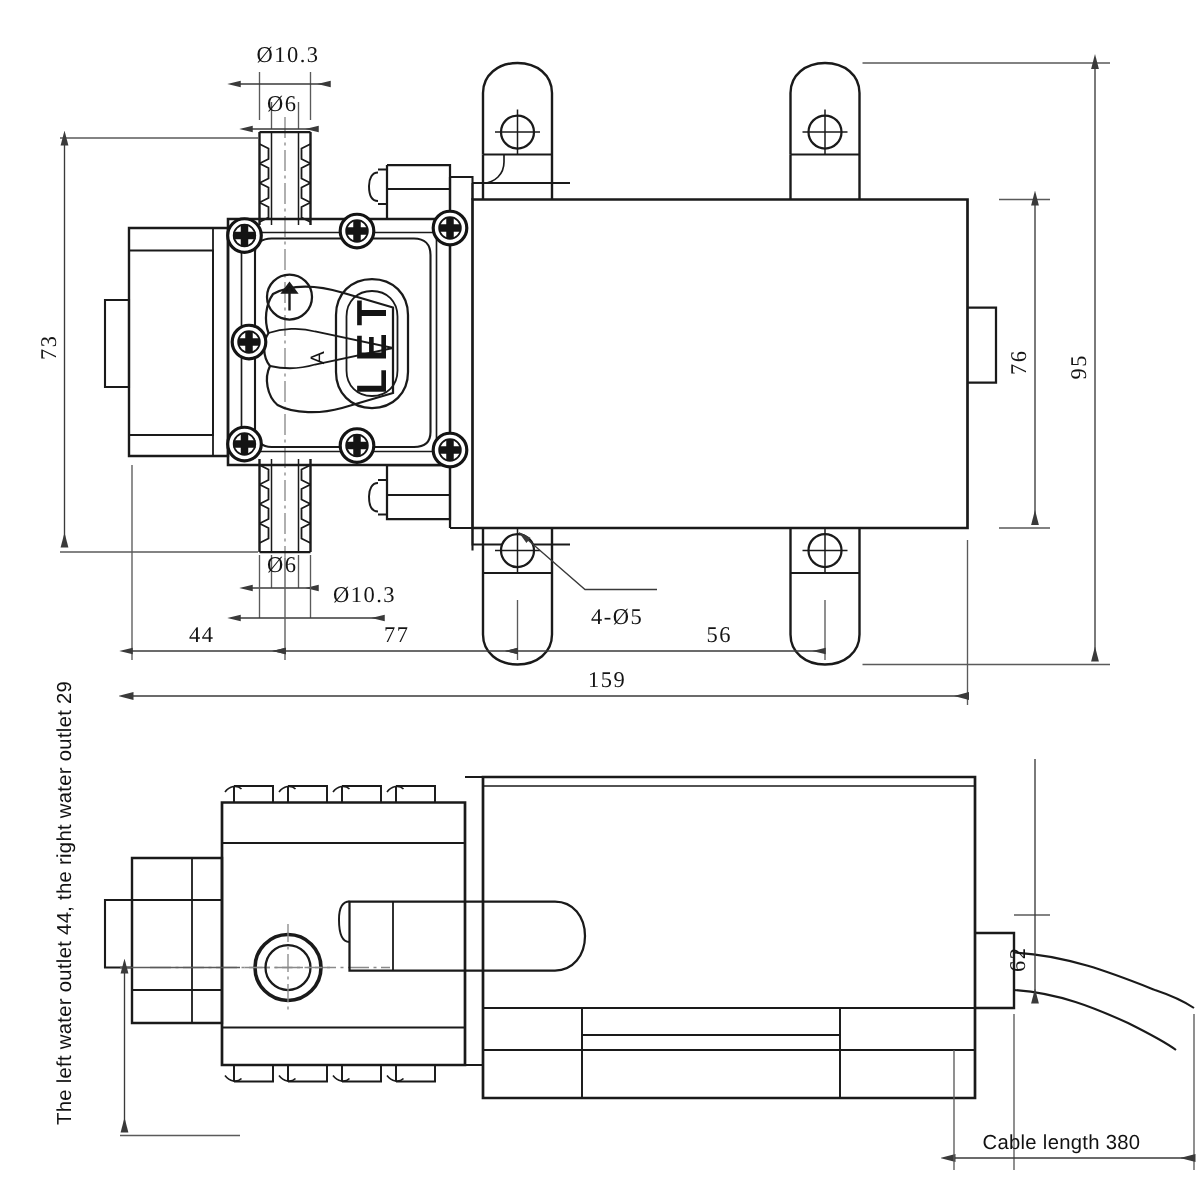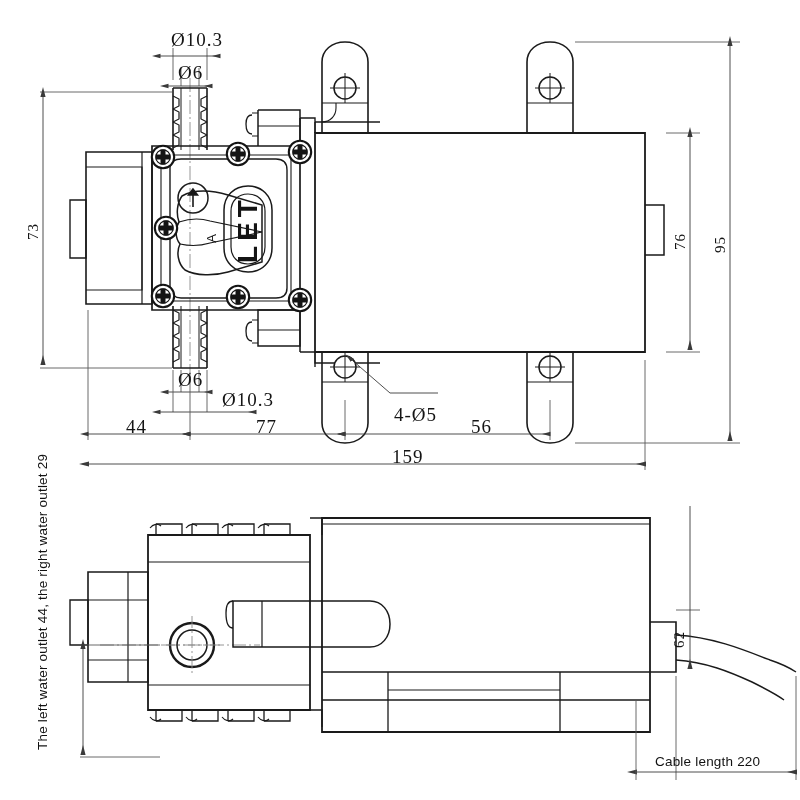--- a/index.html
+++ b/index.html
@@ -12,21 +12,21 @@
   #sheet{position:relative;width:800px;height:800px;background:#fff;}
   #sheet svg{display:block;}
   .lbl{
     position:absolute;
     font-family:"Liberation Serif",serif;
     color:#141414;
     white-space:nowrap;
     line-height:1;
     user-select:none;
   }
-  .dim{font-size:19px;letter-spacing:1px;}
+  .dim{font-size:15px;letter-spacing:1px;}
   .dimv{font-size:15px;letter-spacing:1px;transform-origin:left top;}
   .note{
     font-family:"Liberation Sans",sans-serif;
     font-size:13.5px;letter-spacing:.2px;color:#111;
   }
   .notev{transform-origin:left top;}
 </style>
 </head>
 <body>
 
@@ -312,15 +312,15 @@
      -webkit-text-stroke:0px;">LET</div>
 
 <div class="lbl" style="left:207px;top:232px;
      font-family:'Liberation Sans',sans-serif;font-size:13px;
      color:#141414;transform:rotate(-90deg);">A</div>
 
 <div class="lbl note notev" style="left:36px;top:750px;transform:rotate(-90deg);">The left water outlet 44, the right water outlet 29</div>
 
 <div class="lbl dimv" style="left:672px;top:648px;transform:rotate(-90deg);">62</div>
 
-<div class="lbl note" style="left:655px;top:755px;">Cable length 220</div>
+<div class="lbl note" style="left:655px;top:755px;">Cable length 380</div>
 
 </div>
 
 </body></html>

